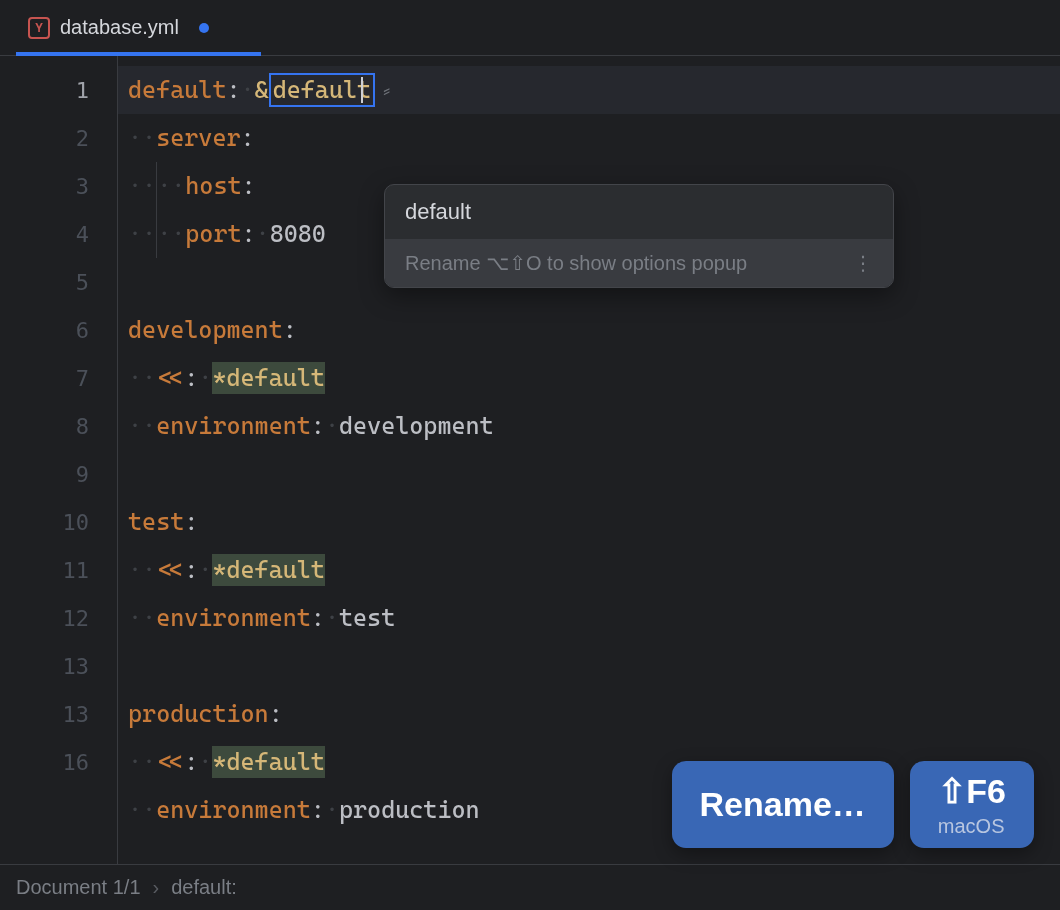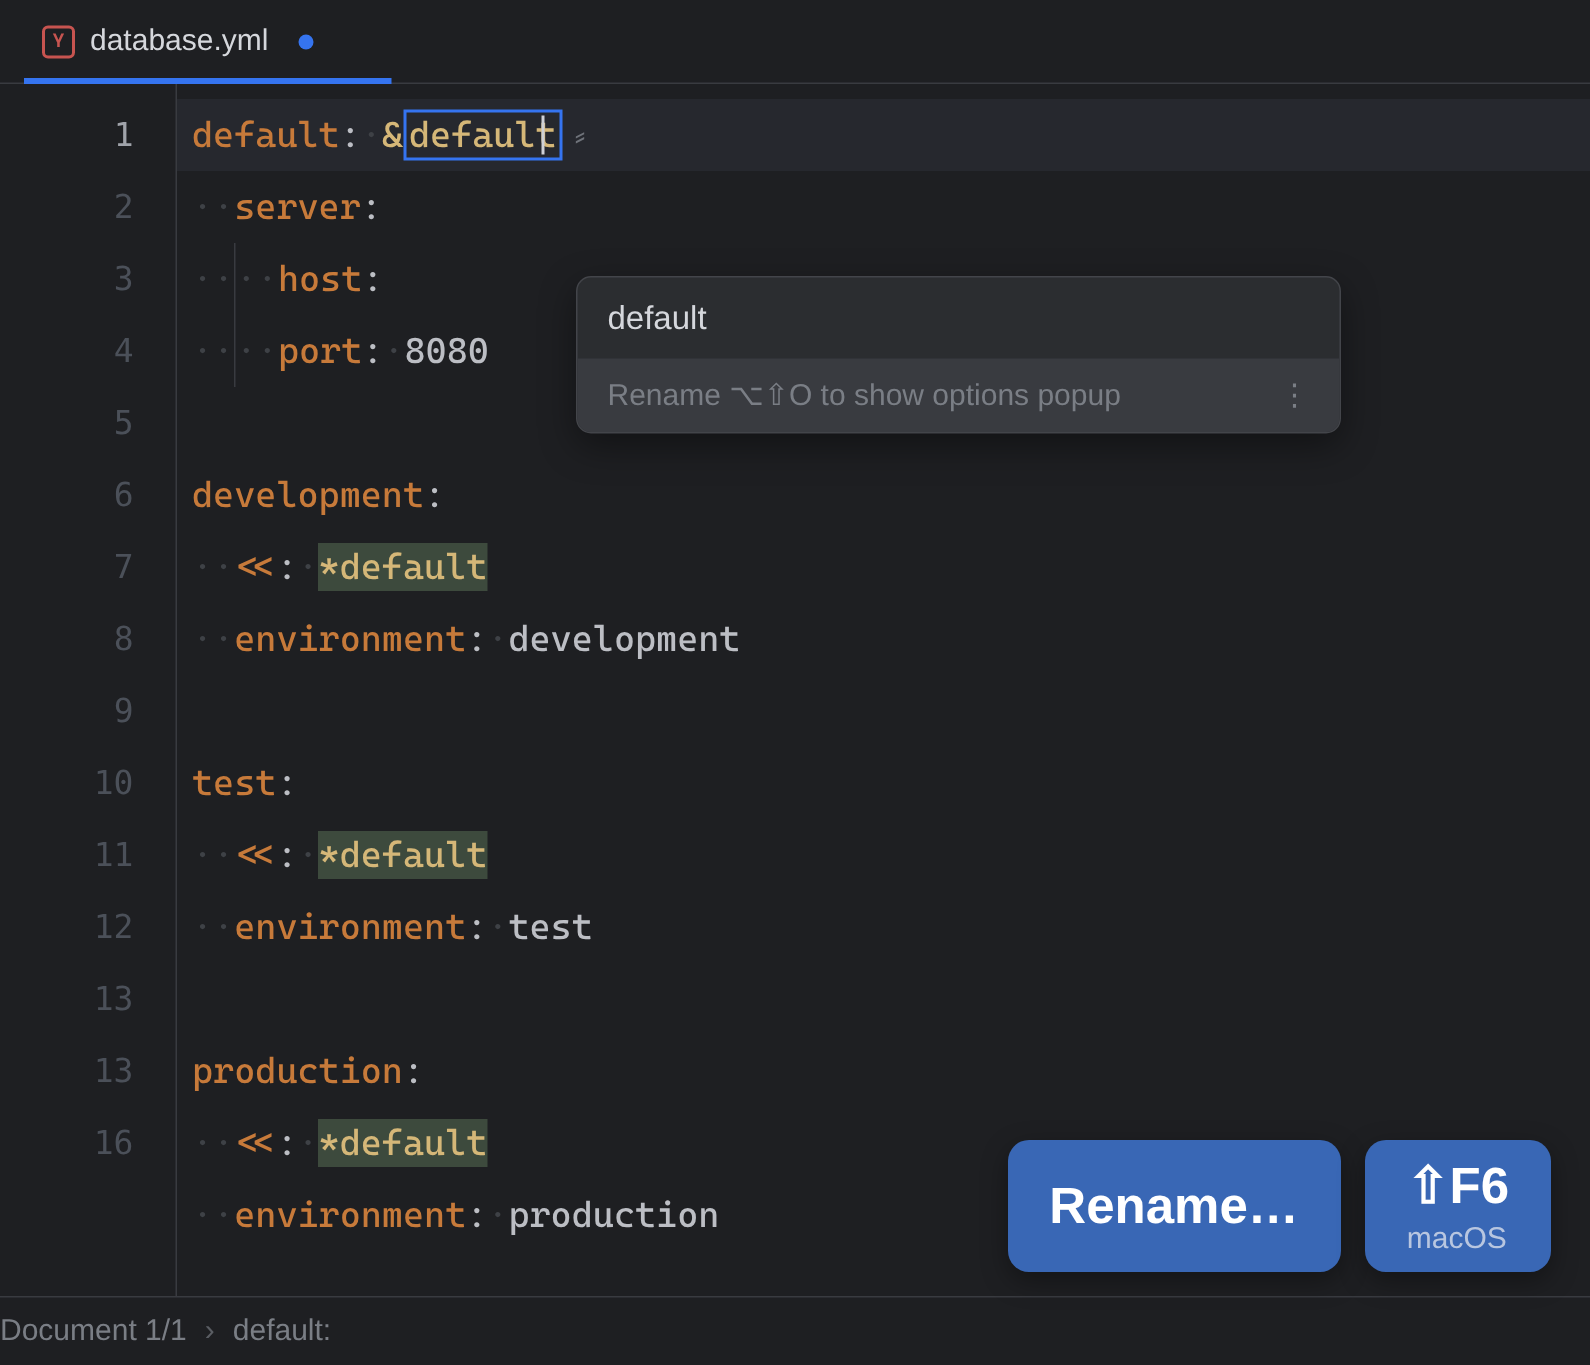--- a/index.html
+++ b/index.html
@@ -223,20 +223,21 @@
     
     .breadcrumb {
       position: absolute;
       bottom: 0;
       left: 0;
       right: 0;
       height: 46px;
       background: #1e1f22;
       display: flex;
       align-items: center;
+      padding-left: 16px;
       font-size: 20px;
       color: #7a7e85;
       gap: 12px;
       font-family: -apple-system, 'Segoe UI', sans-serif;
       border-top: 1px solid #393b40;
     }
     .crumb-sep {
       color: #5a5d63;
     }
   </style>

